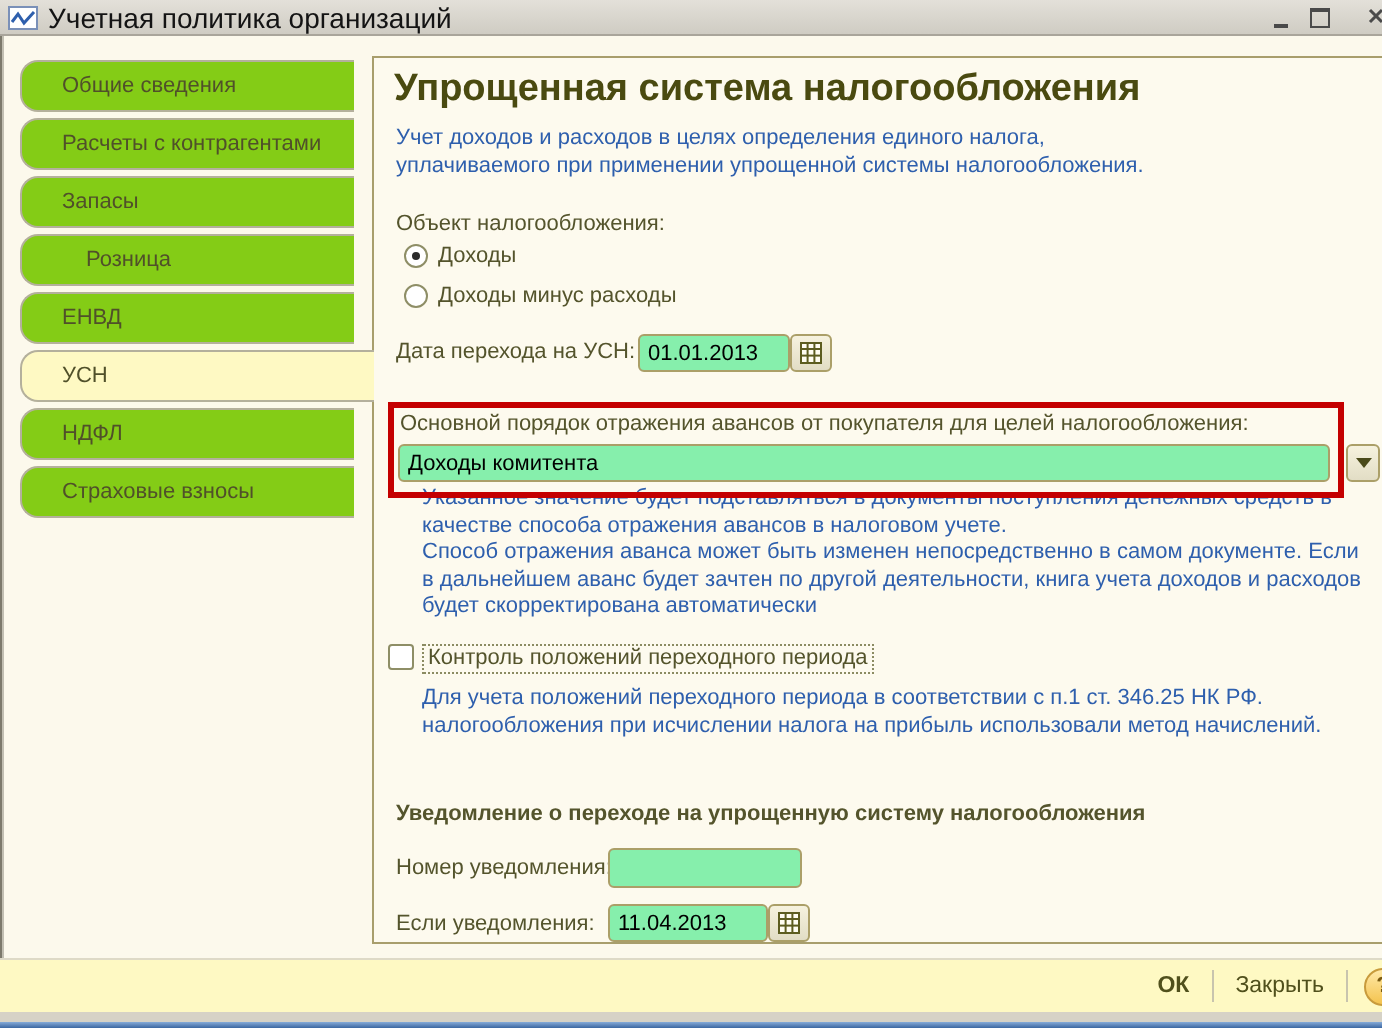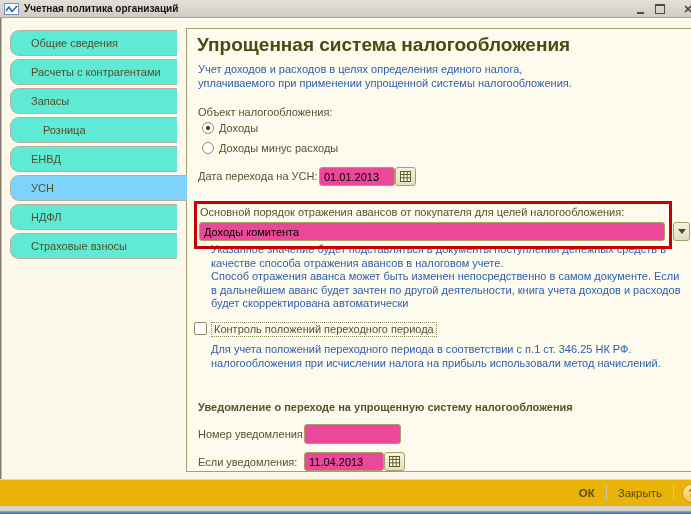--- a/index.html
+++ b/index.html
@@ -10,48 +10,48 @@
     box-shadow:inset 1px 0 0 #7d7a6c, inset 2px 0 0 #c2bfb2;
   }
   
   .titlebar{
     position:absolute;left:0;top:0;width:691px;height:18px;
     background:linear-gradient(#e3e0d9,#cfccc3);
     border-bottom:1px solid #a9a59b;
     display:flex;align-items:center;padding-left:4px;box-sizing:border-box;
   }
   .titlebar .wicon{width:15px;height:12px;margin-right:5px;flex:0 0 auto;}
-  .titlebar .ttext{font-weight:bold;color:#141414;font-size:10px;white-space:nowrap;}
+  .titlebar .ttext{font-weight:normal;color:#141414;font-size:14px;white-space:nowrap;}
   .wctl{position:absolute;top:3px;width:14px;height:12px;display:flex;align-items:center;justify-content:center;cursor:default;}
   .min-bar{width:7px;height:2px;background:#4a4a4a;margin-top:7px;}
   .max-box{width:8px;height:7px;border:1px solid #4a4a4a;border-top-width:2px;}
   .close-x{font-size:11px;color:#4a4a4a;font-weight:bold;line-height:12px;}
   
   .tab{
     position:absolute;left:10px;width:167px;height:26px;box-sizing:border-box;
-    background:#5eead4;border:1px solid #b4b09c;border-right:none;
+    background:#84cc16;border:1px solid #b4b09c;border-right:none;
     border-radius:9px 0 0 9px;display:flex;align-items:center;
     padding-left:20px;color:#50502a;cursor:pointer;z-index:1;
   }
-  .tab.selected{background:#7dd3fc;width:177px;z-index:3;border-color:#b4b09c;}
+  .tab.selected{background:#fef9c3;width:177px;z-index:3;border-color:#b4b09c;}
   
   .panel{
     position:absolute;left:186px;top:28px;width:505px;height:444px;
     border:1px solid #a89e6c;border-right:none;background:#fdfaee;
     box-sizing:border-box;overflow:hidden;z-index:2;
   }
   .abs{position:absolute;white-space:nowrap;}
   .h1{font-size:19px;font-weight:bold;color:#4a4a10;}
   .blue{color:#2e5fad;}
   .note-line{height:13.5px;line-height:13px;white-space:nowrap;}
   .lbl{color:#54542c;}
   
   .tfield{
     position:absolute;box-sizing:border-box;height:19px;
-    border:1px solid #ab9f68;border-radius:3px;background:#ec4899;
+    border:1px solid #ab9f68;border-radius:3px;background:#86efac;
     font-family:"Liberation Sans",sans-serif;font-size:11px;color:#000;
     padding:1px 4px;outline:none;
   }
   .sqbtn{
     position:absolute;box-sizing:border-box;height:19px;width:21px;
     background:linear-gradient(#f6f2de,#e2ddc5);
     border:1px solid #ab9f68;border-radius:3px;
     display:flex;align-items:center;justify-content:center;cursor:pointer;padding:0;
   }
   .cal-glyph{width:11px;height:11px;}
@@ -61,21 +61,21 @@
   .radio{width:12px;height:12px;border:1px solid #8e8e66;border-radius:50%;background:#fff;margin-right:5px;position:relative;box-sizing:border-box;flex:0 0 auto;}
   .radio.checked::after{content:"";position:absolute;left:3px;top:3px;width:4px;height:4px;border-radius:50%;background:#2b2b2b;}
   .chk-row{position:absolute;display:flex;align-items:flex-start;cursor:pointer;}
   .chk{width:13px;height:13px;border:1px solid #8e8e66;border-radius:2px;background:#fff;margin-right:4px;box-sizing:border-box;flex:0 0 auto;}
   .chk-label{border:1px dotted #8b8b62;padding:0 2px;line-height:13px;}
   
   .redbox{position:absolute;border:3px solid #c40000;box-sizing:border-box;pointer-events:none;z-index:5;background:transparent;}
   
   .footerbar{
     position:absolute;left:0;top:479px;width:691px;height:27px;
-    background:#eab308;border-top:1px solid #dedac7;box-sizing:border-box;
+    background:#fef9c3;border-top:1px solid #dedac7;box-sizing:border-box;
     display:flex;align-items:center;justify-content:flex-end;
   }
   .fbtn{font-size:11.5px;color:#50501c;padding:0 11px;cursor:pointer;}
   .fbtn.ok{font-weight:bold;}
   .fsep{width:1px;height:16px;background:#c8c4ae;}
   .helpbtn{
     width:17px;height:17px;border-radius:50%;background:linear-gradient(#ffe9a8,#f4c34e);
     border:1px solid #c89b3c;color:#7a5a10;font-weight:bold;font-size:11px;
     display:flex;align-items:center;justify-content:center;margin:0 0 0 8px;
     flex:0 0 auto;margin-right:-10px;cursor:pointer;

